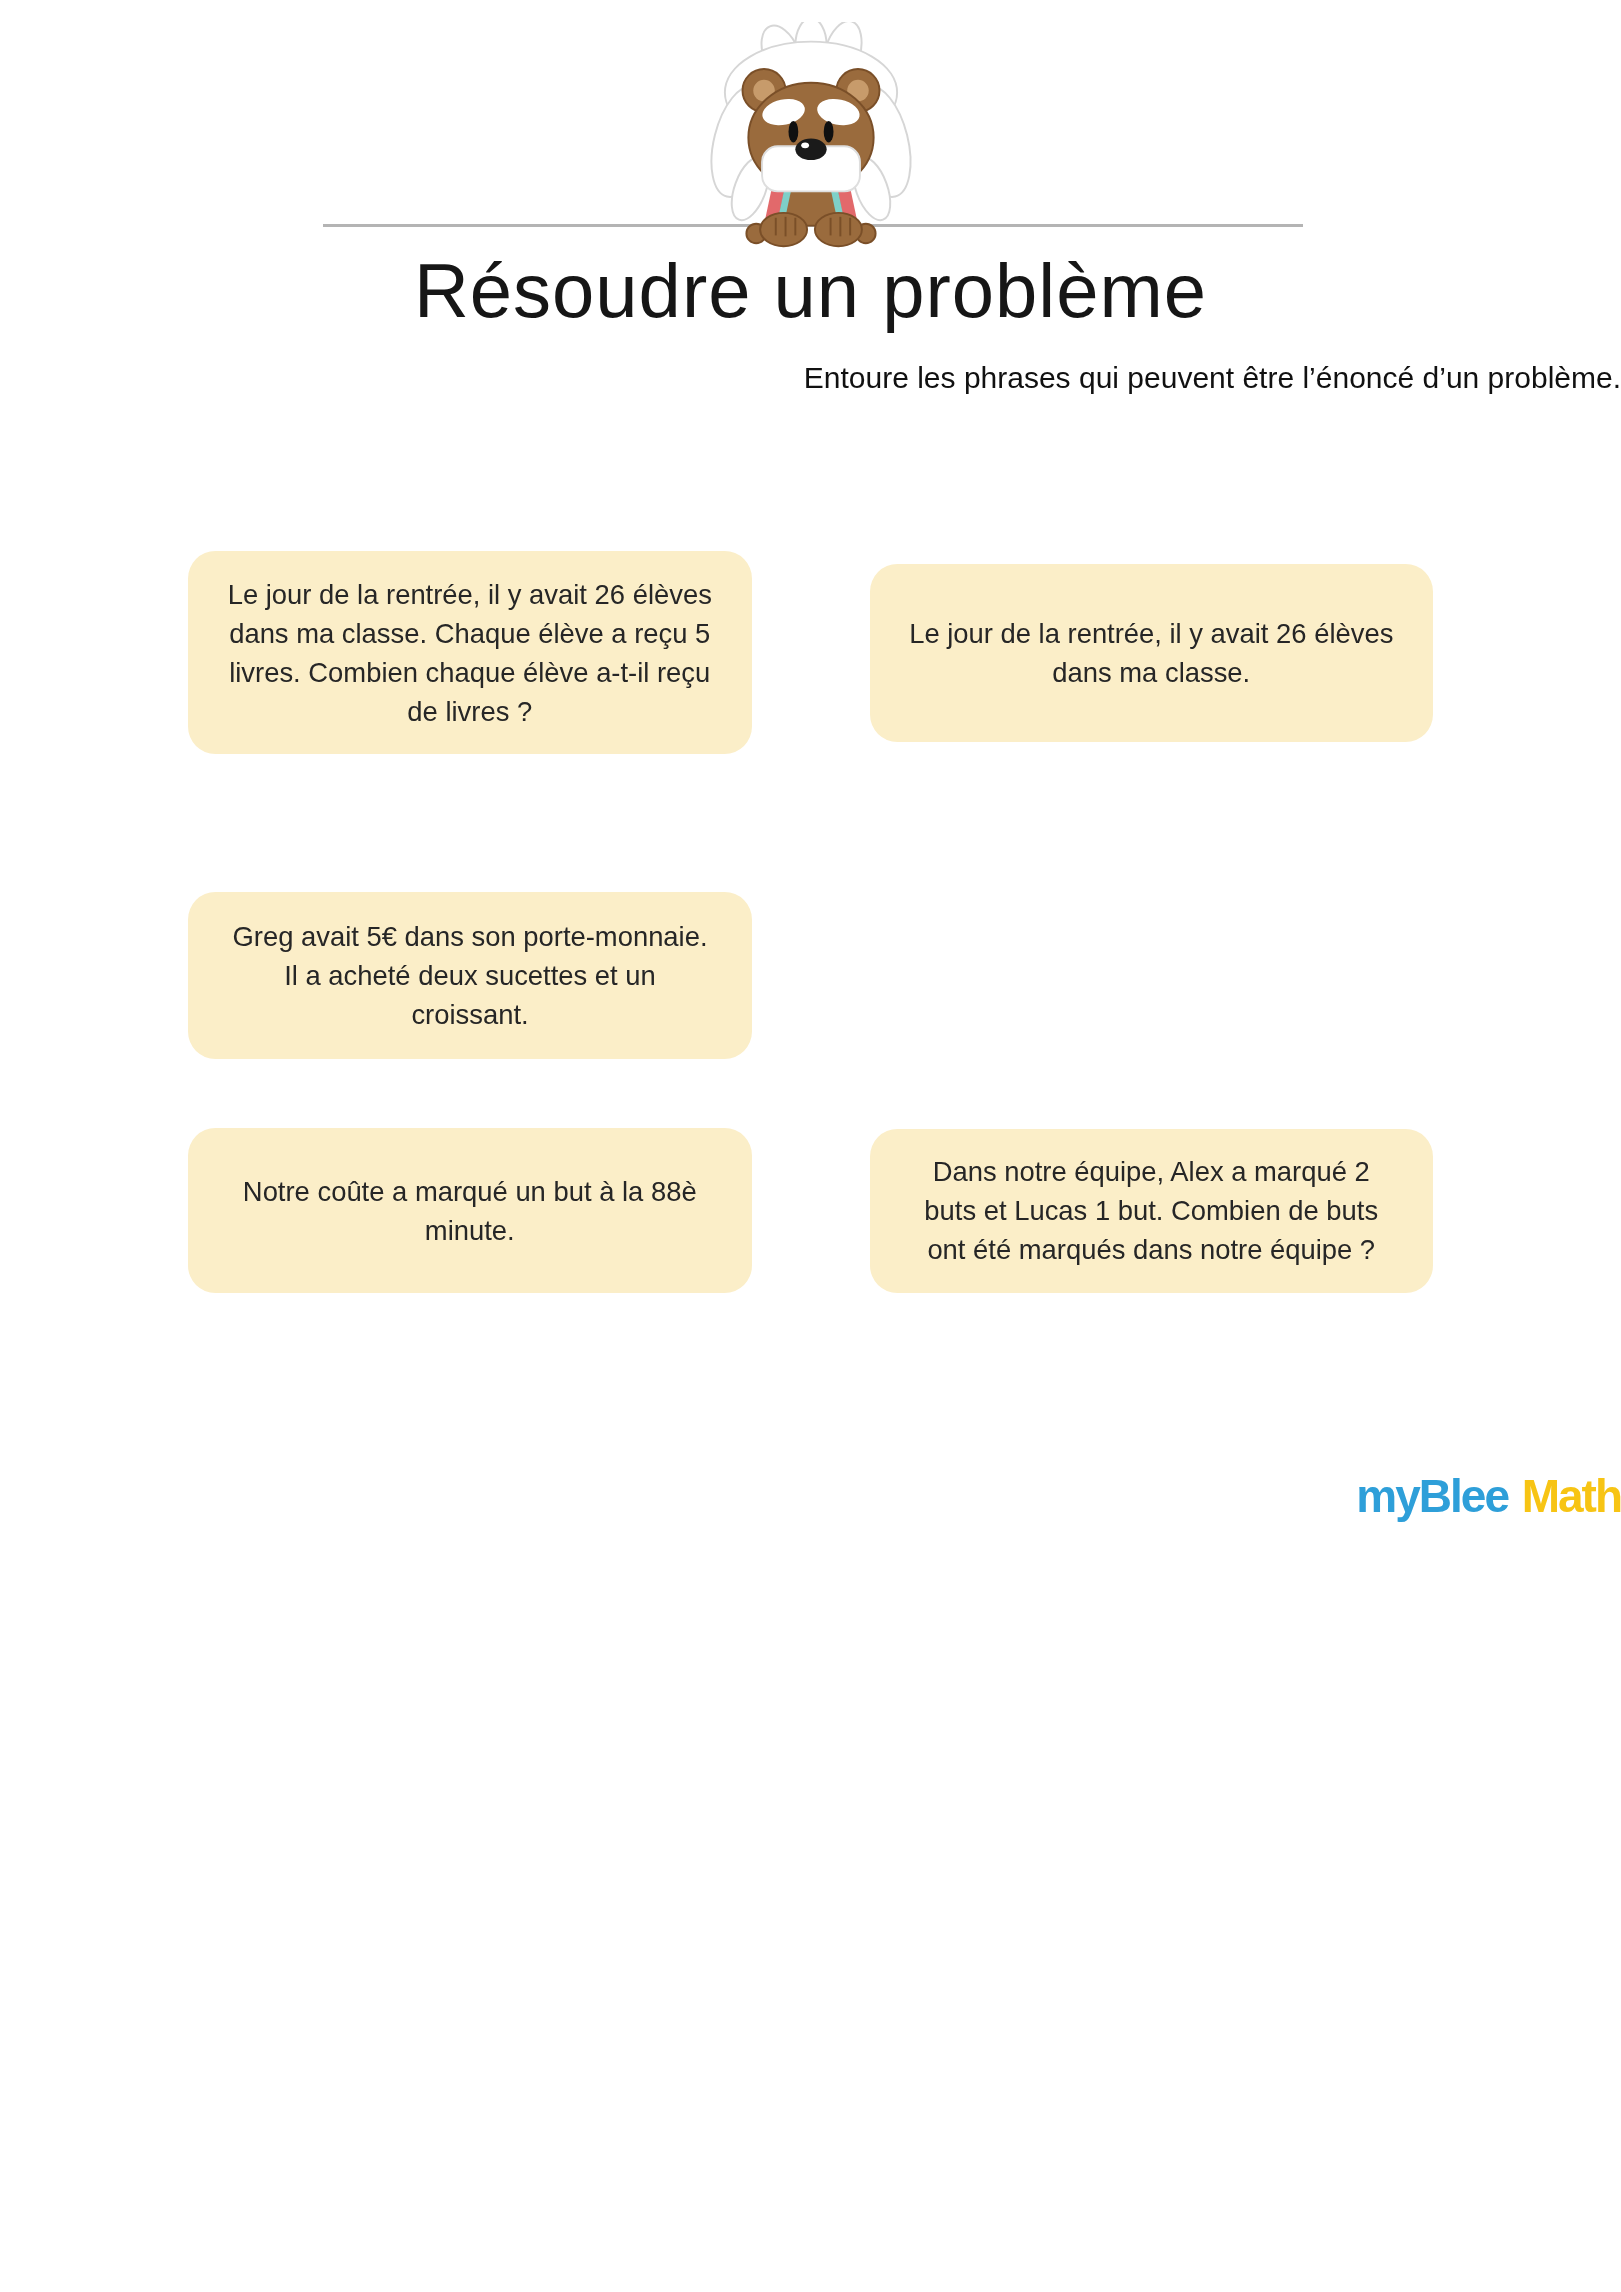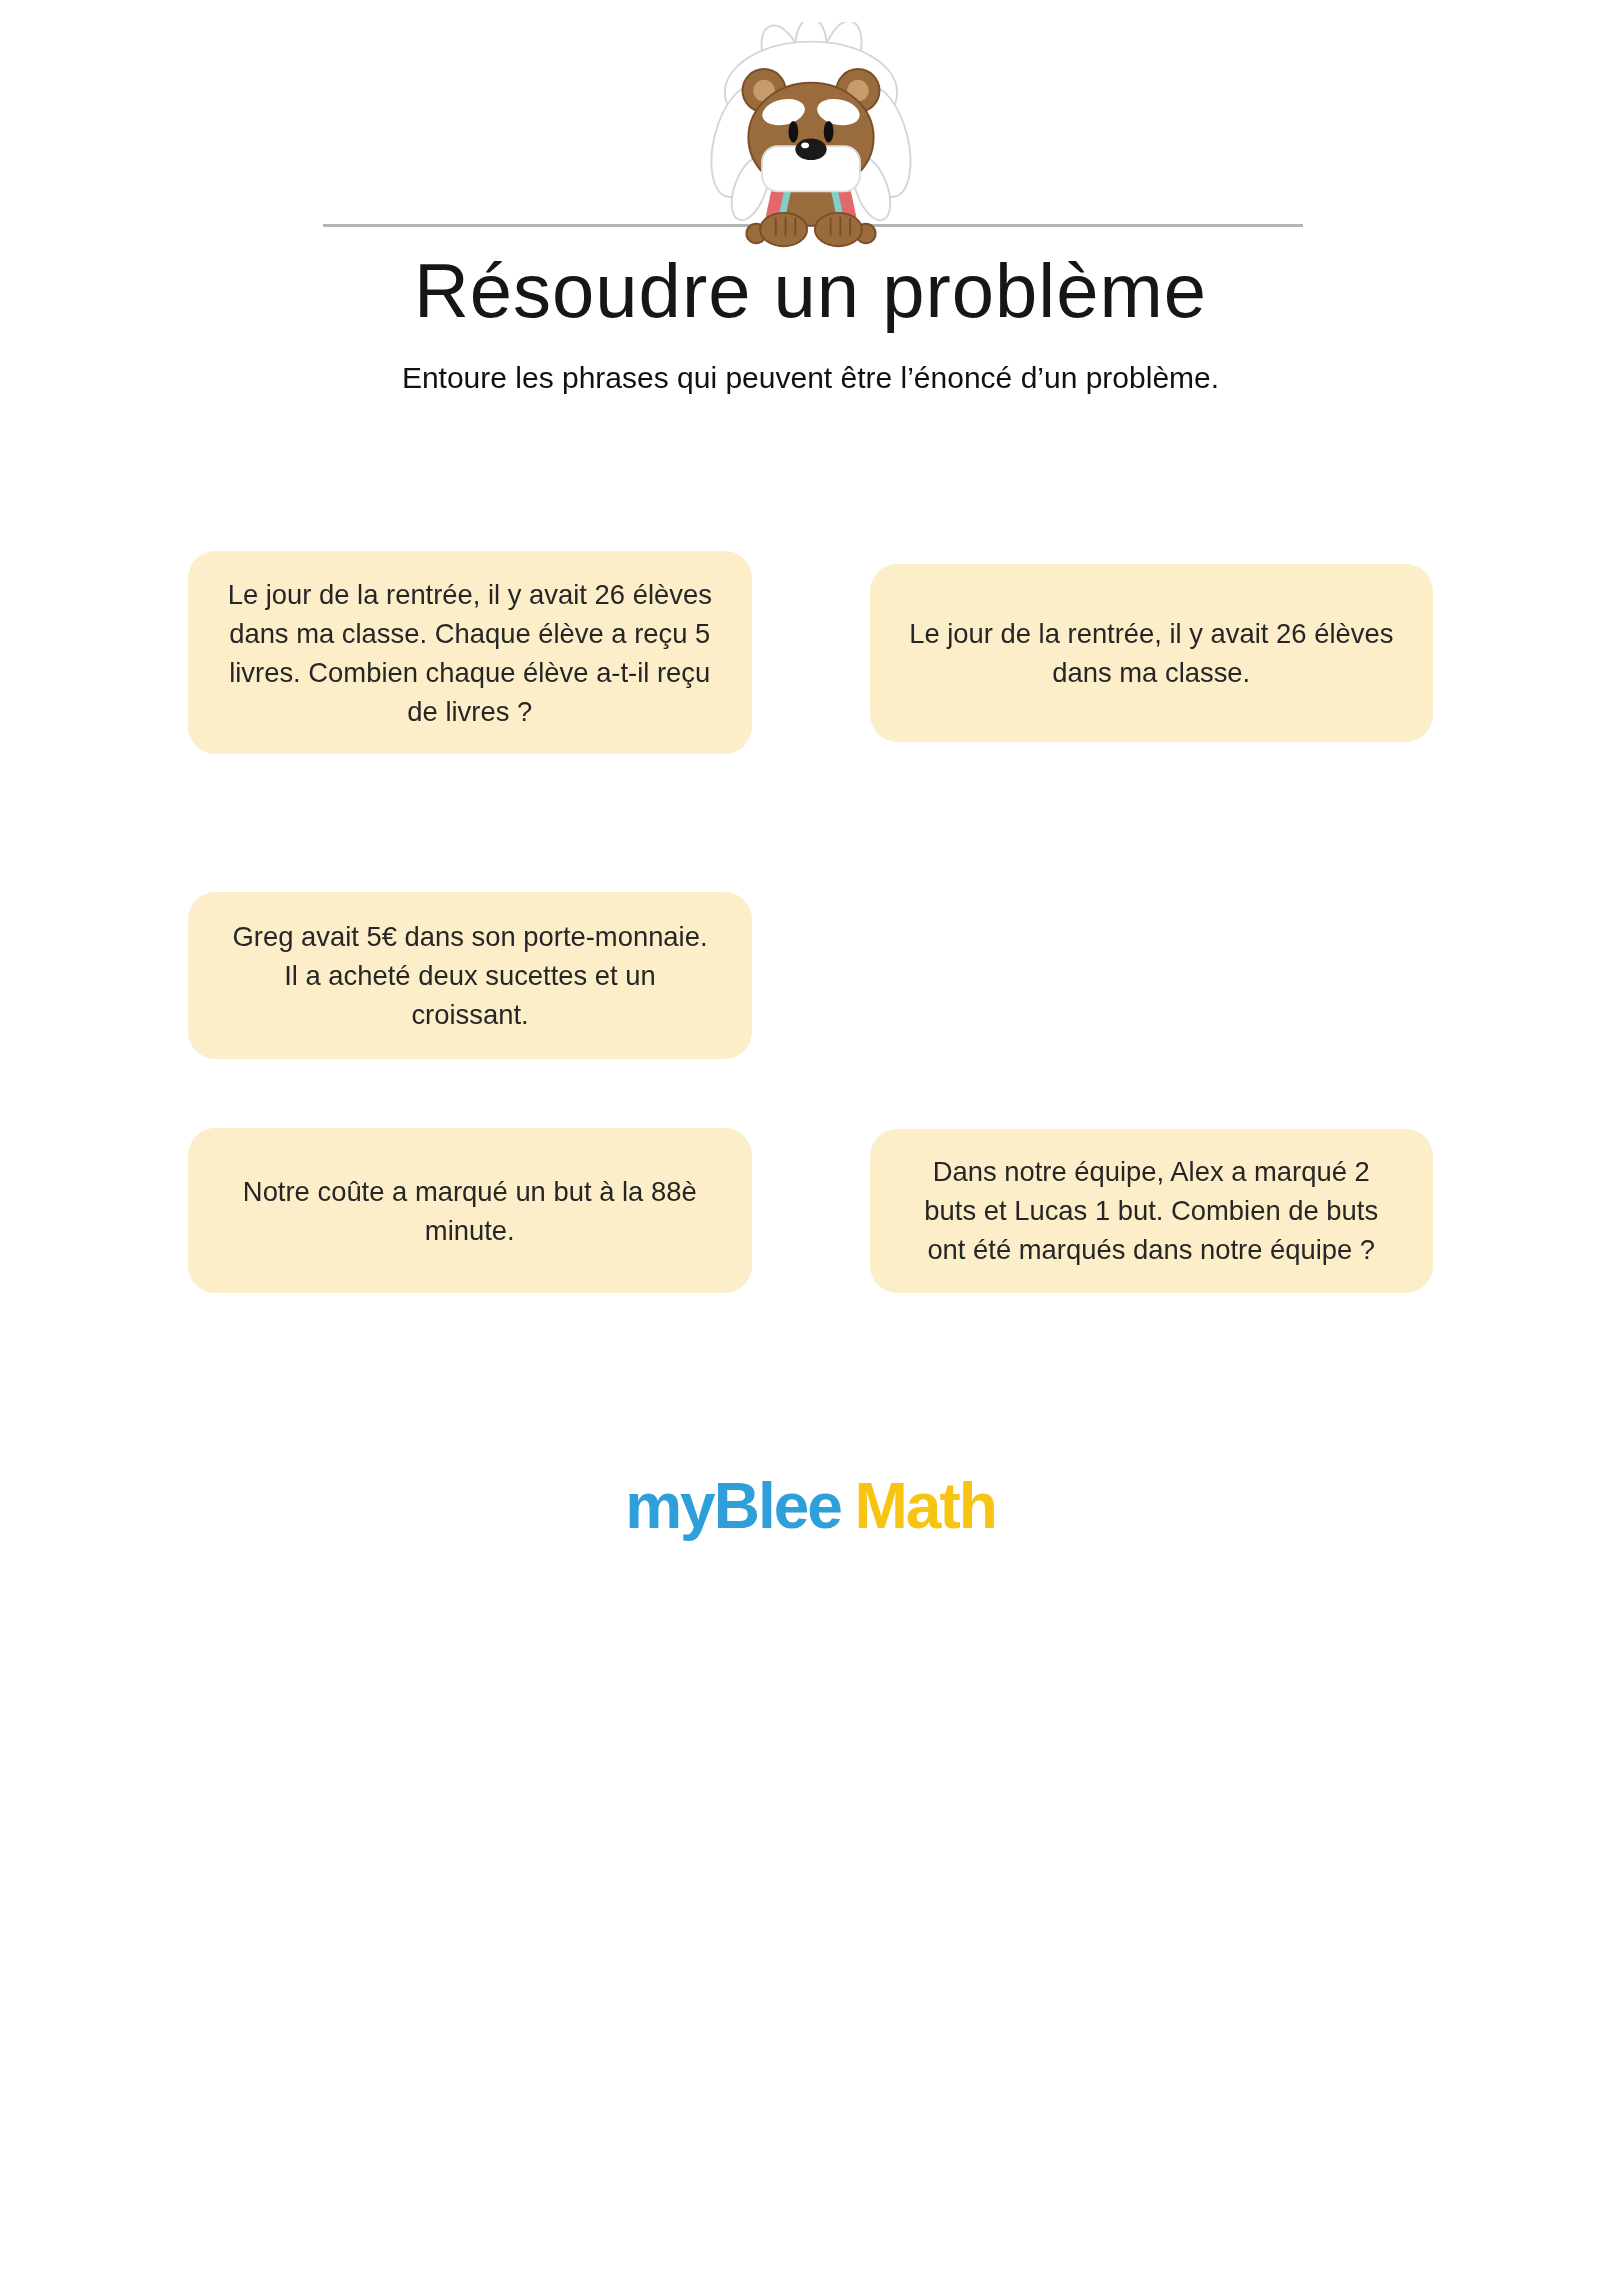--- a/index.html
+++ b/index.html
@@ -42,21 +42,21 @@
     font-weight: 400;
     letter-spacing: 1px;
     color: #161616;
     z-index: 3;
   }
 
   .page-subtitle {
     position: absolute;
     top: 361px; left: 0;
     width: 100%;
-    text-align: center;
+    text-align: right;
     font-size: 30px;
     color: #111111;
     z-index: 3;
   }
 
   
   .cards {
     width: 1245px;
     margin: 0 auto;
     padding-top: 149px;
@@ -77,22 +77,22 @@
     text-align: center;
     padding: 23.5px 35px;
     font-size: 27.4px;
     line-height: 39px;
     color: #262626;
   }
 
   
   .footer {
     margin-top: 176px;
-    text-align: center;
-    font-size: 64px;
+    text-align: right;
+    font-size: 46px;
     letter-spacing: -2px;
     font-weight: 700;
   }
   .logo-my   { color: #2E9FD9; font-weight: 600; }
   .logo-blee { color: #2E9FD9; font-weight: 800; }
   .logo-math { color: #F7C414; font-weight: 800; margin-left: 13.7px; }
 </style>
 </head>
 <body>
 

